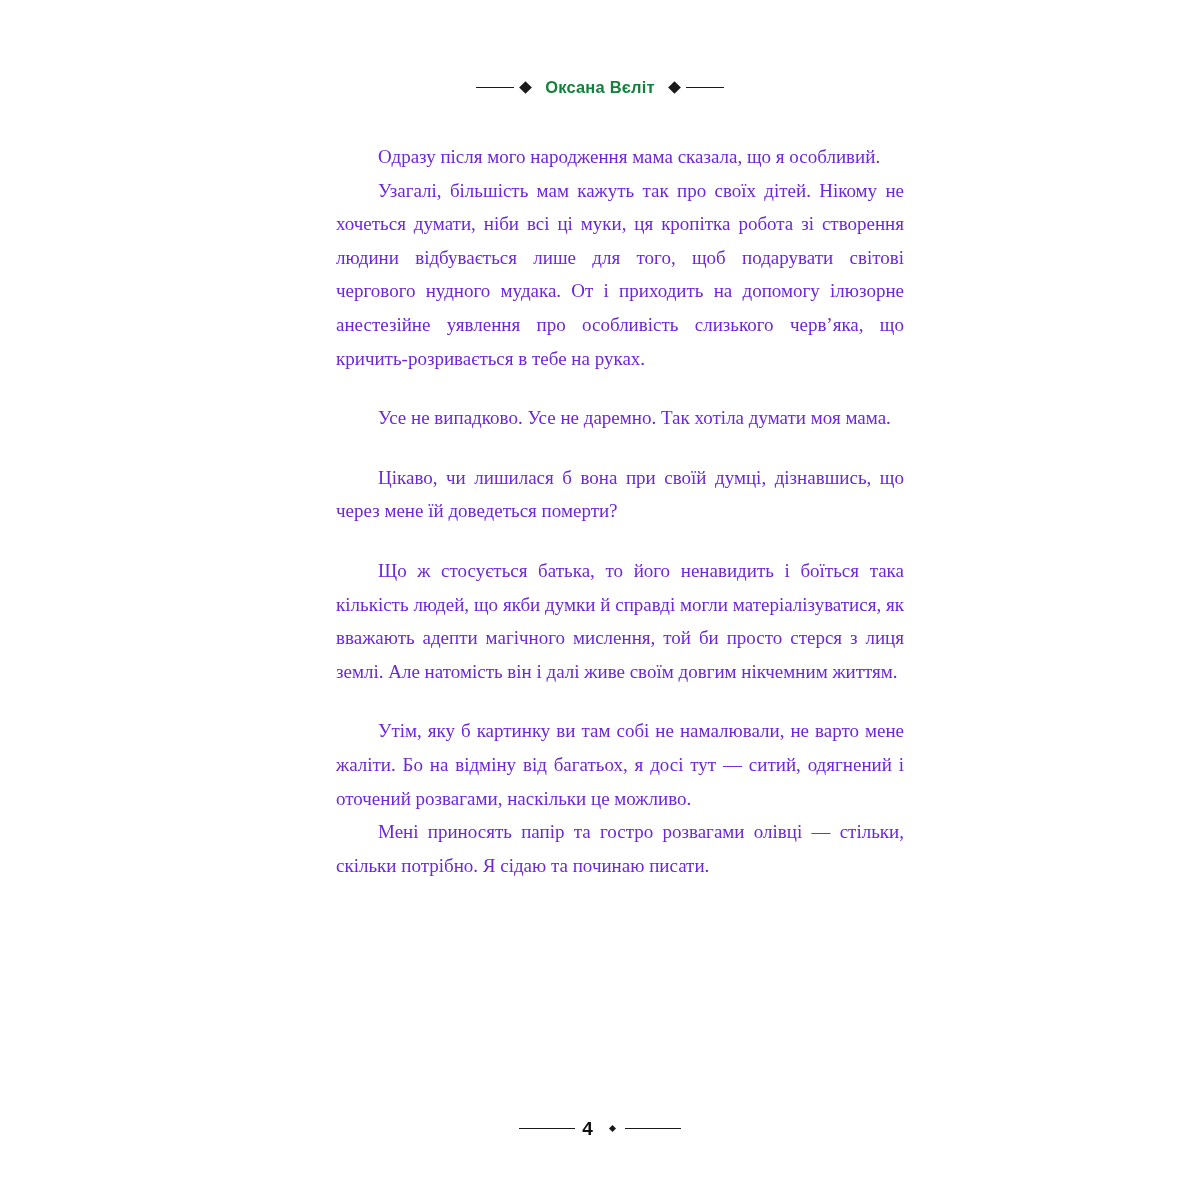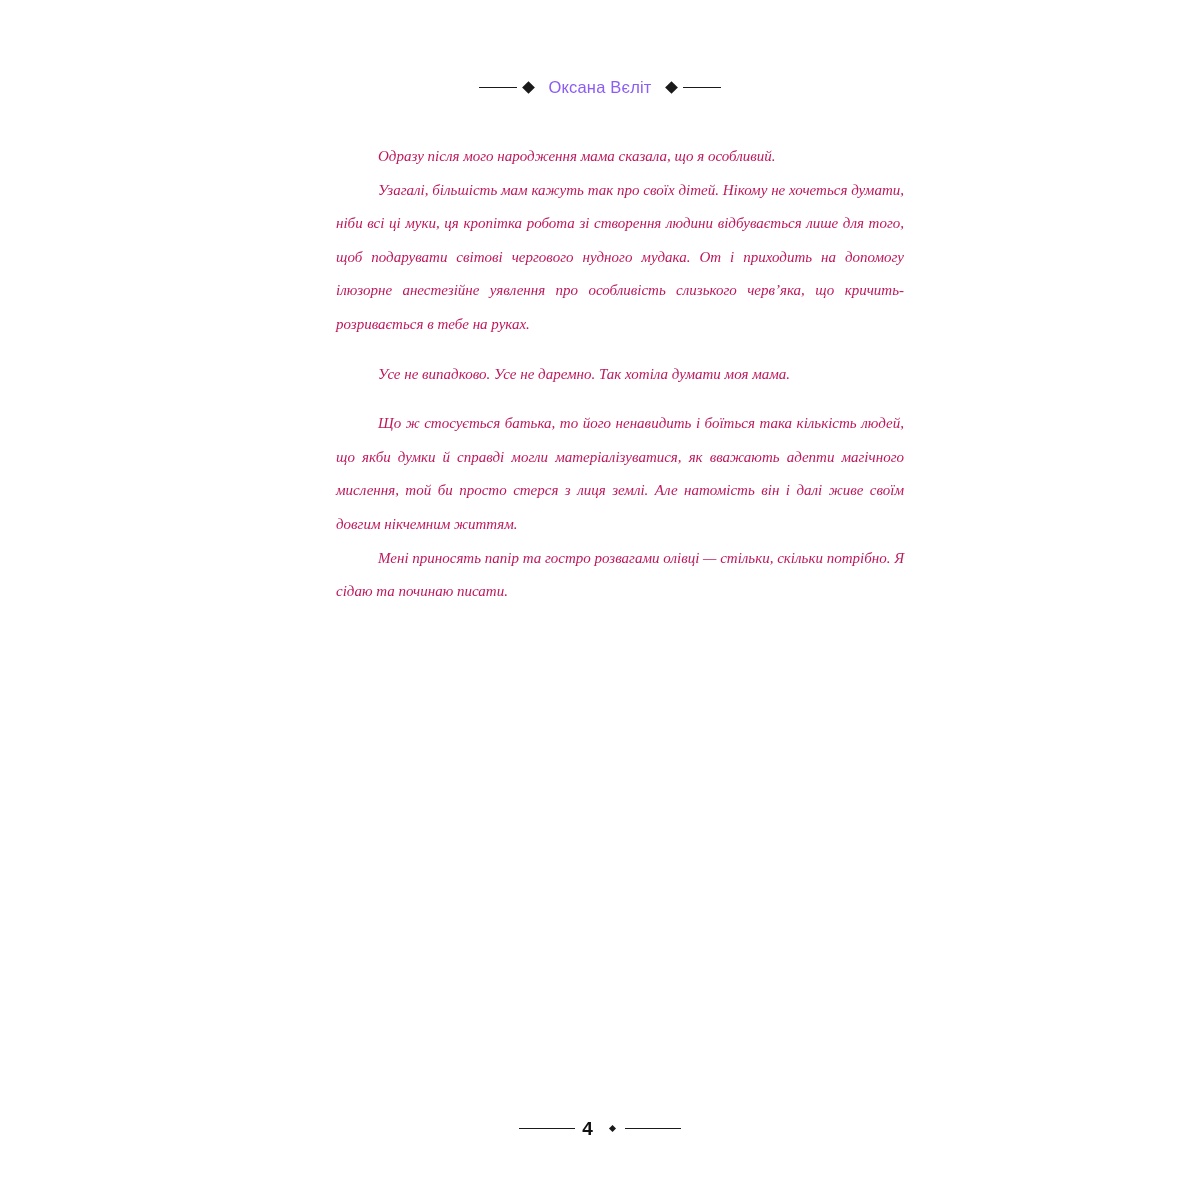--- a/index.html
+++ b/index.html
@@ -42,47 +42,46 @@
   .rh-diamond {
     width: 9px;
     height: 9px;
     background: #1a1a1a;
     transform: rotate(45deg);
     margin: 0 7px;
   }
   .rh-title {
     font-family: "Liberation Sans", sans-serif;
     font-size: 16.5px;
-    font-weight: normal;
+    font-weight: bold;
     letter-spacing: 0.2px;
-    color: #8b5cf6;
+    color: #15803d;
     white-space: nowrap;
     padding: 0 8px;
   }
 
   
   .text-block {
     position: absolute;
     top: 140px;
     left: 336px;
     width: 568px;
   }
   .para {
     margin: 0;
     font-family: "Liberation Serif", serif;
-    font-style: italic;
-    font-size: 15px;
+    font-size: 19px;
     line-height: 33.6px;
     text-align: justify;
     text-indent: 42px;
     hyphens: manual;
-    color: #be185d;
+    color: #6d28d9;
   }
   .para.gap {
-    margin-top: 16px;
+    margin-top: 26px;
   }
 
   
   .folio {
     position: absolute;
     bottom: 62px;
     left: 0;
     width: 1200px;
     display: flex;
     align-items: center;
@@ -119,21 +118,23 @@
     <span class="rh-diamond"></span>
     <span class="rh-title">Оксана Вєліт</span>
     <span class="rh-diamond"></span>
     <span class="rh-rule"></span>
   </div>
 
   <div class="text-block">
     <p class="para">Одразу після мого народження мама сказала, що я особливий.</p>
     <p class="para">Узагалі, більшість мам кажуть так про своїх дітей. Нікому не хочеться думати, ніби всі ці муки, ця кропітка робота зі створення людини відбувається лише для того, щоб подарувати світові чергового нудного мудака. От і приходить на допомогу ілюзорне анестезійне уявлення про особливість слизького черв’яка, що кричить-розривається в тебе на руках.</p>
     <p class="para gap">Усе не випадково. Усе не даремно. Так хотіла думати моя мама.</p>
+    <p class="para gap">Цікаво, чи лишилася б вона при своїй думці, дізнавшись, що через мене їй доведеться померти?</p>
     <p class="para gap">Що ж стосується батька, то його ненавидить і боїться така кількість людей, що якби думки й справді могли матеріалізуватися, як вважають адепти магічного мислення, той би просто стерся з лиця землі. Але натомість він і далі живе своїм довгим нікчемним життям.</p>
+    <p class="para gap">Утім, яку б картинку ви там собі не намалювали, не варто мене жаліти. Бо на відміну від багатьох, я досі тут — ситий, одягнений і оточений розвагами, наскільки це можливо.</p>
     <p class="para">Мені приносять папір та гостро розвагами олівці — стільки, скільки потрібно. Я сідаю та починаю писати.</p>
   </div>
 
   <div class="folio">
     <span class="folio-rule"></span>
     <span class="folio-num">4</span>
     <span class="folio-dot"></span>
     <span class="folio-rule"></span>
   </div>
 

